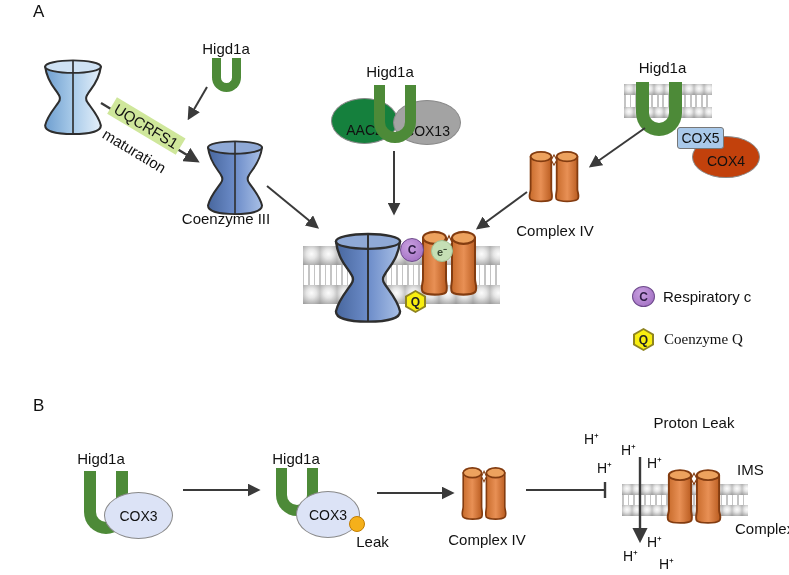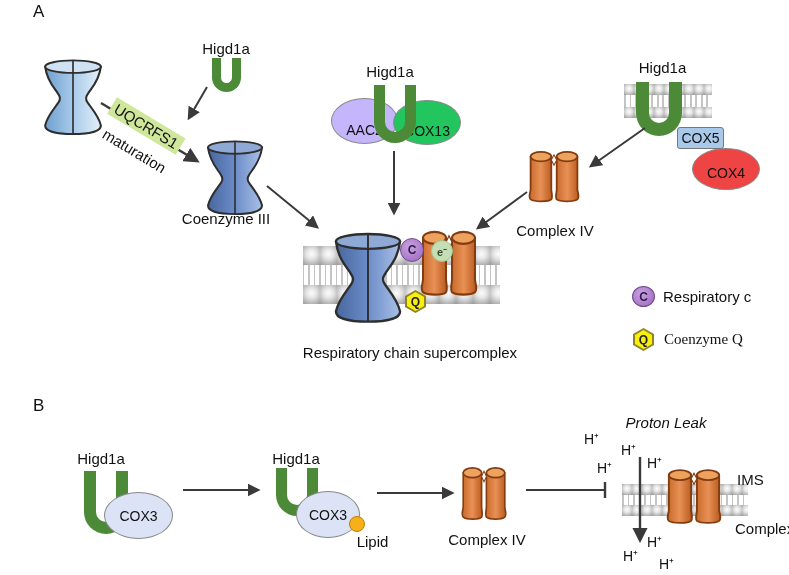--- a/index.html
+++ b/index.html
@@ -79,36 +79,36 @@
           <stop offset="1" stop-color="#a9c0e6"></stop>
     </linearGradient>
       </defs>
     <path d="M5,10 C7,27 16,34 18,39 C20,42 20,44 18,47 C15,52 7,61 5,71 C5,77 16,80 32,80 C48,80 59,77 59,71 C57,61 49,52 46,47 C44,44 44,42 46,39 C48,34 57,27 59,10 Z" fill="url(#hgC3)" stroke="#2e2e2e" stroke-width="2" stroke-linejoin="round"></path>
     <ellipse cx="32" cy="10" rx="27" ry="6.5" fill="#8fa9d6" stroke="#2e2e2e" stroke-width="2"></ellipse>
     <line x1="32" y1="4" x2="32" y2="80" stroke="#2e2e2e" stroke-width="1.6"></line>
   </svg>
   <div class="lbl c" style="left:176px;top:210px;width:100px;">Coenzyme III</div>
 
   <div class="lbl c" style="left:360px;top:63px;width:60px;">Higd1a</div>
-  <div class="oval low" style="left:331px;top:98px;width:67px;height:46px;background:#c4b5fd;">
+  <div class="oval low" style="left:331px;top:98px;width:67px;height:46px;background:#15803d;">
     <span>AAC2</span>
   </div>
-  <div class="oval low" style="left:393px;top:100px;width:68px;height:45px;background:#22c55e;">
+  <div class="oval low" style="left:393px;top:100px;width:68px;height:45px;background:#a3a3a3;">
     <span>COX13</span>
   </div>
   <div class="ushape" style="left:374px;top:85px;width:42px;height:58px;border-width:11px;border-radius:0 0 21px 21px;z-index:4;"></div>
 
   <div class="lbl c" style="left:630px;top:59px;width:65px;">Higd1a</div>
   <div class="membrane" style="left:624px;top:84px;width:88px;">
     <div class="mem-row sm"></div>
     <div class="mem-tails sm" style="height:12px;"></div>
     <div class="mem-row sm"></div>
   </div>
   <div class="ushape" style="left:636px;top:82px;width:46px;height:54px;border-width:13px;border-radius:0 0 23px 23px;"></div>
-  <div class="oval" style="left:692px;top:148px;width:68px;height:42px;background:#ef4444;">
+  <div class="oval" style="left:692px;top:136px;width:68px;height:42px;background:#c2410c;">
     <span style="margin-top:8px;">COX4</span>
   </div>
   <div class="rect-tag" style="left:677px;top:127px;width:47px;height:22px;">
     <span>COX5</span>
   </div>
 
   <svg class="shape" style="left:527px;top:148px;" width="54" height="60" viewBox="0 0 60 70" preserveAspectRatio="none">
     <defs>
         <linearGradient id="gCivA" x1="0" y1="0" x2="1" y2="0">
       <stop offset="0" stop-color="#c76a2a"></stop>
@@ -158,21 +158,20 @@
   <div class="badge cyt" style="left:400px;top:238px;width:24px;height:24px;">
     <span>C</span>
   </div>
   <div class="badge ele" style="left:431px;top:240px;width:22px;height:22px;">
     <span>e⁻</span>
   </div>
   <div class="hex" style="left:405px;top:290px;width:21px;height:23px;">
     <div class="in"></div>
     <span>Q</span>
   </div>
-  <div class="lbl c" style="left:270px;top:344px;width:280px;">Respiratory chain supercomplex</div>
 
   <div class="badge cyt" style="left:632px;top:286px;width:23px;height:21px;border-radius:50%;">
     <span>C</span>
   </div>
   <div class="lbl" style="left:663px;top:288px;">Respiratory c</div>
   <div class="hex" style="left:633px;top:328px;width:21px;height:23px;">
     <div class="in"></div>
     <span>Q</span>
   </div>
   <div class="lbl" style="left:664px;top:331px;font-family:Liberation Serif, serif;">Coenzyme Q</div>
@@ -184,39 +183,39 @@
   <div class="oval" style="left:104px;top:492px;width:69px;height:47px;background:#dce3f6;">
     <span>COX3</span>
   </div>
 
   <div class="lbl c" style="left:265px;top:450px;width:62px;">Higd1a</div>
   <div class="ushape" style="left:276px;top:468px;width:42px;height:48px;border-width:11px;border-radius:0 0 21px 21px;"></div>
   <div class="oval" style="left:296px;top:491px;width:64px;height:47px;background:#dce3f6;">
     <span>COX3</span>
   </div>
   <div class="dot" style="left:349px;top:516px;width:16px;height:16px;"></div>
-  <div class="lbl c" style="left:345px;top:533px;width:55px;">Lipid</div>
+  <div class="lbl c" style="left:345px;top:533px;width:55px;">Leak</div>
 
   <svg class="shape" style="left:460px;top:464px;" width="48" height="62" viewBox="0 0 60 70" preserveAspectRatio="none">
     <defs>
         <linearGradient id="gCivB1" x1="0" y1="0" x2="1" y2="0">
       <stop offset="0" stop-color="#c76a2a"></stop>
           <stop offset="0.5" stop-color="#e89055"></stop>
           <stop offset="1" stop-color="#b85a1e"></stop>
     </linearGradient>
       </defs>
     <path d="M4,10 L4,48 C4,52 1,57 4,60 C8,63 24,63 27,60 C29,57 27,52 27,48 L27,10 Z" fill="url(#gCivB1)" stroke="#833c10" stroke-width="2" stroke-linejoin="round"></path>
     <path d="M33,10 L33,48 C33,52 31,57 33,60 C37,63 52,63 56,60 C59,57 56,52 56,48 L56,10 Z" fill="url(#gCivB1)" stroke="#833c10" stroke-width="2" stroke-linejoin="round"></path>
     <ellipse cx="15.5" cy="10" rx="11.5" ry="5.5" fill="#eda25e" stroke="#833c10" stroke-width="2"></ellipse>
     <ellipse cx="44.5" cy="10" rx="11.5" ry="5.5" fill="#eda25e" stroke="#833c10" stroke-width="2"></ellipse>
     <path d="M30,8 L33,14 L30,20 L27,14 Z" fill="#fff" stroke="#833c10" stroke-width="1.2"></path>
   </svg>
   <div class="lbl c" style="left:437px;top:531px;width:100px;">Complex IV</div>
 
-  <div class="lbl c" style="left:610px;top:414px;width:112px;font-style:italic;">Proton Leak</div>
+  <div class="lbl c" style="left:638px;top:414px;width:112px;">Proton Leak</div>
   <div class="lbl" style="left:584px;top:431px;font-size:14px;">H⁺</div>
   <div class="lbl" style="left:621px;top:442px;font-size:14px;">H⁺</div>
   <div class="lbl" style="left:597px;top:460px;font-size:14px;">H⁺</div>
   <div class="lbl" style="left:647px;top:455px;font-size:14px;">H⁺</div>
   <div class="membrane" style="left:622px;top:484px;width:126px;">
     <div class="mem-row sm"></div>
     <div class="mem-tails sm"></div>
     <div class="mem-row sm"></div>
   </div>
   <svg class="shape" style="left:665px;top:466px;" width="58" height="64" viewBox="0 0 60 70" preserveAspectRatio="none">
@@ -226,21 +225,21 @@
           <stop offset="0.5" stop-color="#e89055"></stop>
           <stop offset="1" stop-color="#b85a1e"></stop>
     </linearGradient>
       </defs>
     <path d="M4,10 L4,48 C4,52 1,57 4,60 C8,63 24,63 27,60 C29,57 27,52 27,48 L27,10 Z" fill="url(#gCivB2)" stroke="#833c10" stroke-width="2" stroke-linejoin="round"></path>
     <path d="M33,10 L33,48 C33,52 31,57 33,60 C37,63 52,63 56,60 C59,57 56,52 56,48 L56,10 Z" fill="url(#gCivB2)" stroke="#833c10" stroke-width="2" stroke-linejoin="round"></path>
     <ellipse cx="15.5" cy="10" rx="11.5" ry="5.5" fill="#eda25e" stroke="#833c10" stroke-width="2"></ellipse>
     <ellipse cx="44.5" cy="10" rx="11.5" ry="5.5" fill="#eda25e" stroke="#833c10" stroke-width="2"></ellipse>
     <path d="M30,8 L33,14 L30,20 L27,14 Z" fill="#fff" stroke="#833c10" stroke-width="1.2"></path>
   </svg>
-  <div class="lbl" style="left:737px;top:471px;">IMS</div>
+  <div class="lbl" style="left:737px;top:461px;">IMS</div>
   <div class="lbl" style="left:735px;top:520px;">Complex</div>
   <div class="lbl" style="left:647px;top:534px;font-size:14px;">H⁺</div>
   <div class="lbl" style="left:623px;top:548px;font-size:14px;">H⁺</div>
   <div class="lbl" style="left:659px;top:556px;font-size:14px;">H⁺</div>
 
   <svg class="overlay" width="789" height="575" viewBox="0 0 789 575">
     <defs>
       <marker id="ah" viewBox="0 0 10 10" refX="8" refY="5" markerWidth="6.5" markerHeight="6.5" orient="auto-start-reverse">
         <path d="M0,0 L10,5 L0,10 z" fill="#3a3a3a"></path>
       </marker>

